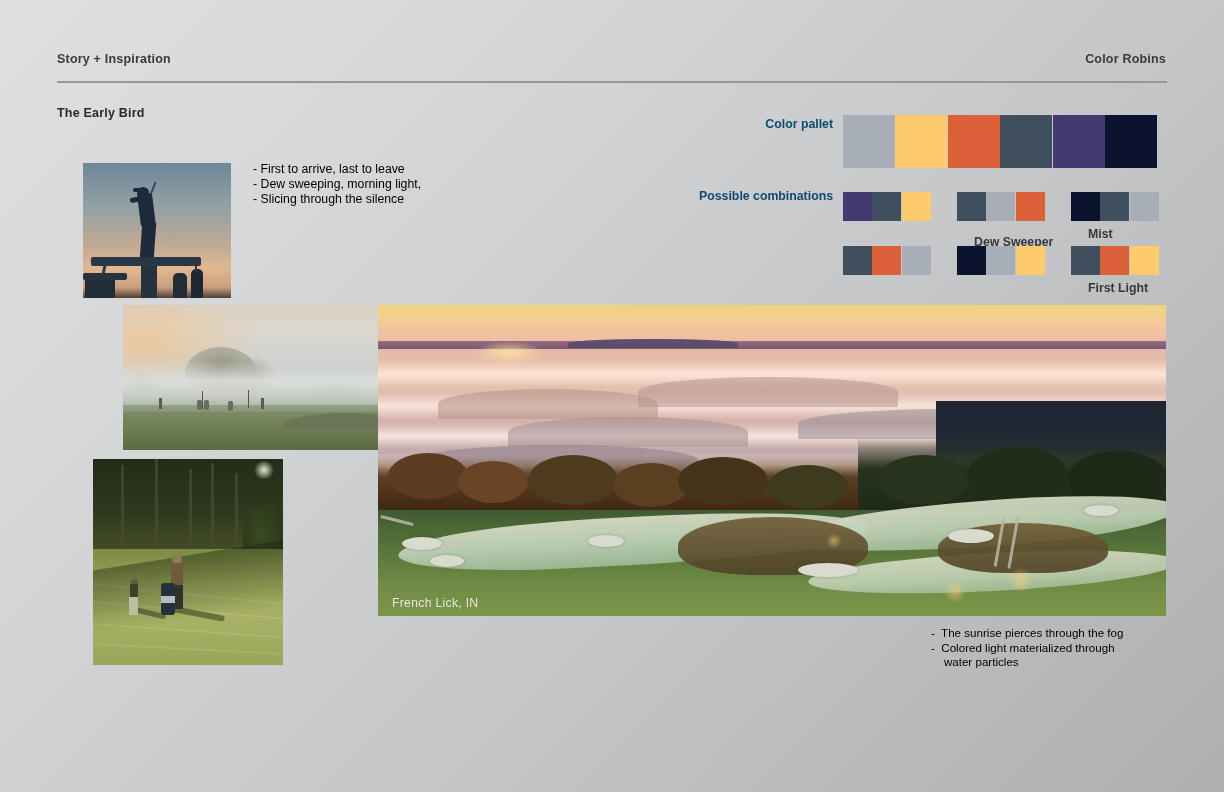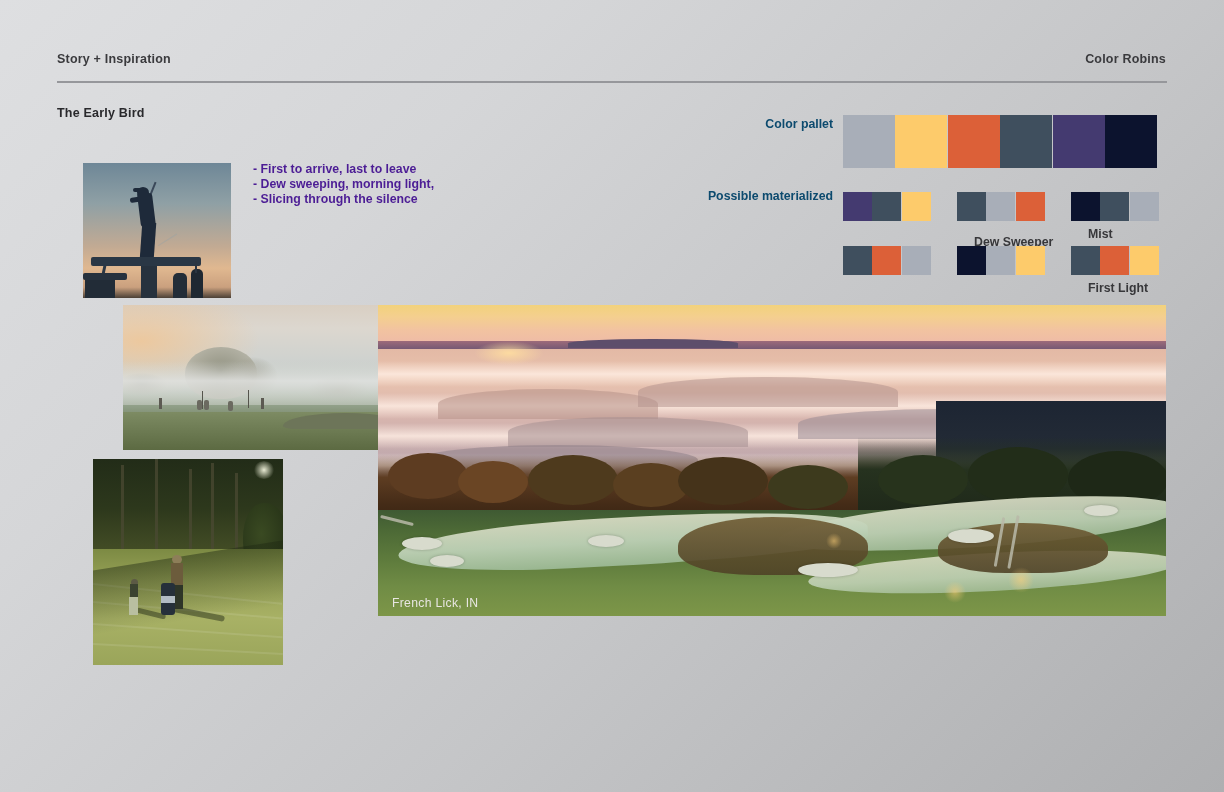--- a/index.html
+++ b/index.html
@@ -12,21 +12,21 @@
   }
   .page{position:relative;width:1224px;height:668px;}
 
   
   .hdr-left{position:absolute;left:57px;top:52px;font-size:12.5px;font-weight:bold;letter-spacing:.2px;color:#3a3a3d;}
   .hdr-right{position:absolute;right:58px;top:52px;font-size:12.5px;font-weight:bold;letter-spacing:.2px;color:#3a3a3d;}
   .rule{position:absolute;left:57px;top:81px;width:1110px;height:1.6px;background:#96979b;}
   .slide-title{position:absolute;left:57px;top:106px;font-size:12.5px;font-weight:bold;letter-spacing:.2px;color:#29292c;}
 
   
-  .bullets{position:absolute;font-size:12.3px;line-height:14.8px;font-weight:bold;color:#4c1d95;white-space:pre;}
+  .bullets{position:absolute;font-size:12.3px;line-height:14.8px;font-weight:normal;color:#000000;white-space:pre;}
   #bullets-a{left:253px;top:162px;}
   #bullets-b{left:253px;top:224px;}
   #bullets-c{left:931px;top:626px;font-size:11.6px;line-height:14.6px;}
 
   
   .lbl{position:absolute;font-size:12.3px;font-weight:bold;color:#0c4a6e;text-align:right;}
   #lbl-pallet{left:600px;top:117px;width:233px;}
   #lbl-combo{left:560px;top:189px;width:273px;}
 
   .swatch{position:absolute;box-sizing:border-box;}
@@ -152,23 +152,26 @@
 <div class="page">
 
   <div class="hdr-left">Story + Inspiration</div>
   <div class="hdr-right">Color Robins</div>
   <div class="rule"></div>
   <div class="slide-title">The Early Bird</div>
 
   <div class="bullets" id="bullets-a">- First to arrive, last to leave
 - Dew sweeping, morning light,
 - Slicing through the silence</div>
+  <div class="bullets" id="bullets-c">-  The sunrise pierces through the fog
+-  Colored light materialized through
+    water particles</div>
 
   <div class="lbl" id="lbl-pallet">Color pallet</div>
-  <div class="lbl" id="lbl-combo">Possible materialized</div>
+  <div class="lbl" id="lbl-combo">Possible combinations</div>
   <div id="palette-row">
       <div class="swatch sw-lg" style="left: 843px; top: 115px; background: rgb(168, 174, 184);"></div>
       <div class="swatch sw-lg" style="left: 895.4px; top: 115px; background: rgb(253, 203, 107);"></div>
       <div class="swatch sw-lg" style="left: 947.8px; top: 115px; background: rgb(220, 96, 56);"></div>
       <div class="swatch sw-lg" style="left: 1000.2px; top: 115px; background: rgb(63, 79, 94);"></div>
       <div class="swatch sw-lg" style="left: 1052.6px; top: 115px; background: rgb(68, 58, 112);"></div>
       <div class="swatch sw-lg" style="left: 1105px; top: 115px; background: rgb(12, 19, 46);"></div>
     </div>
   <div id="combo-area">
       <div class="swatch sw-sm" style="left: 843px; top: 192px; background: rgb(68, 58, 112);"></div>

